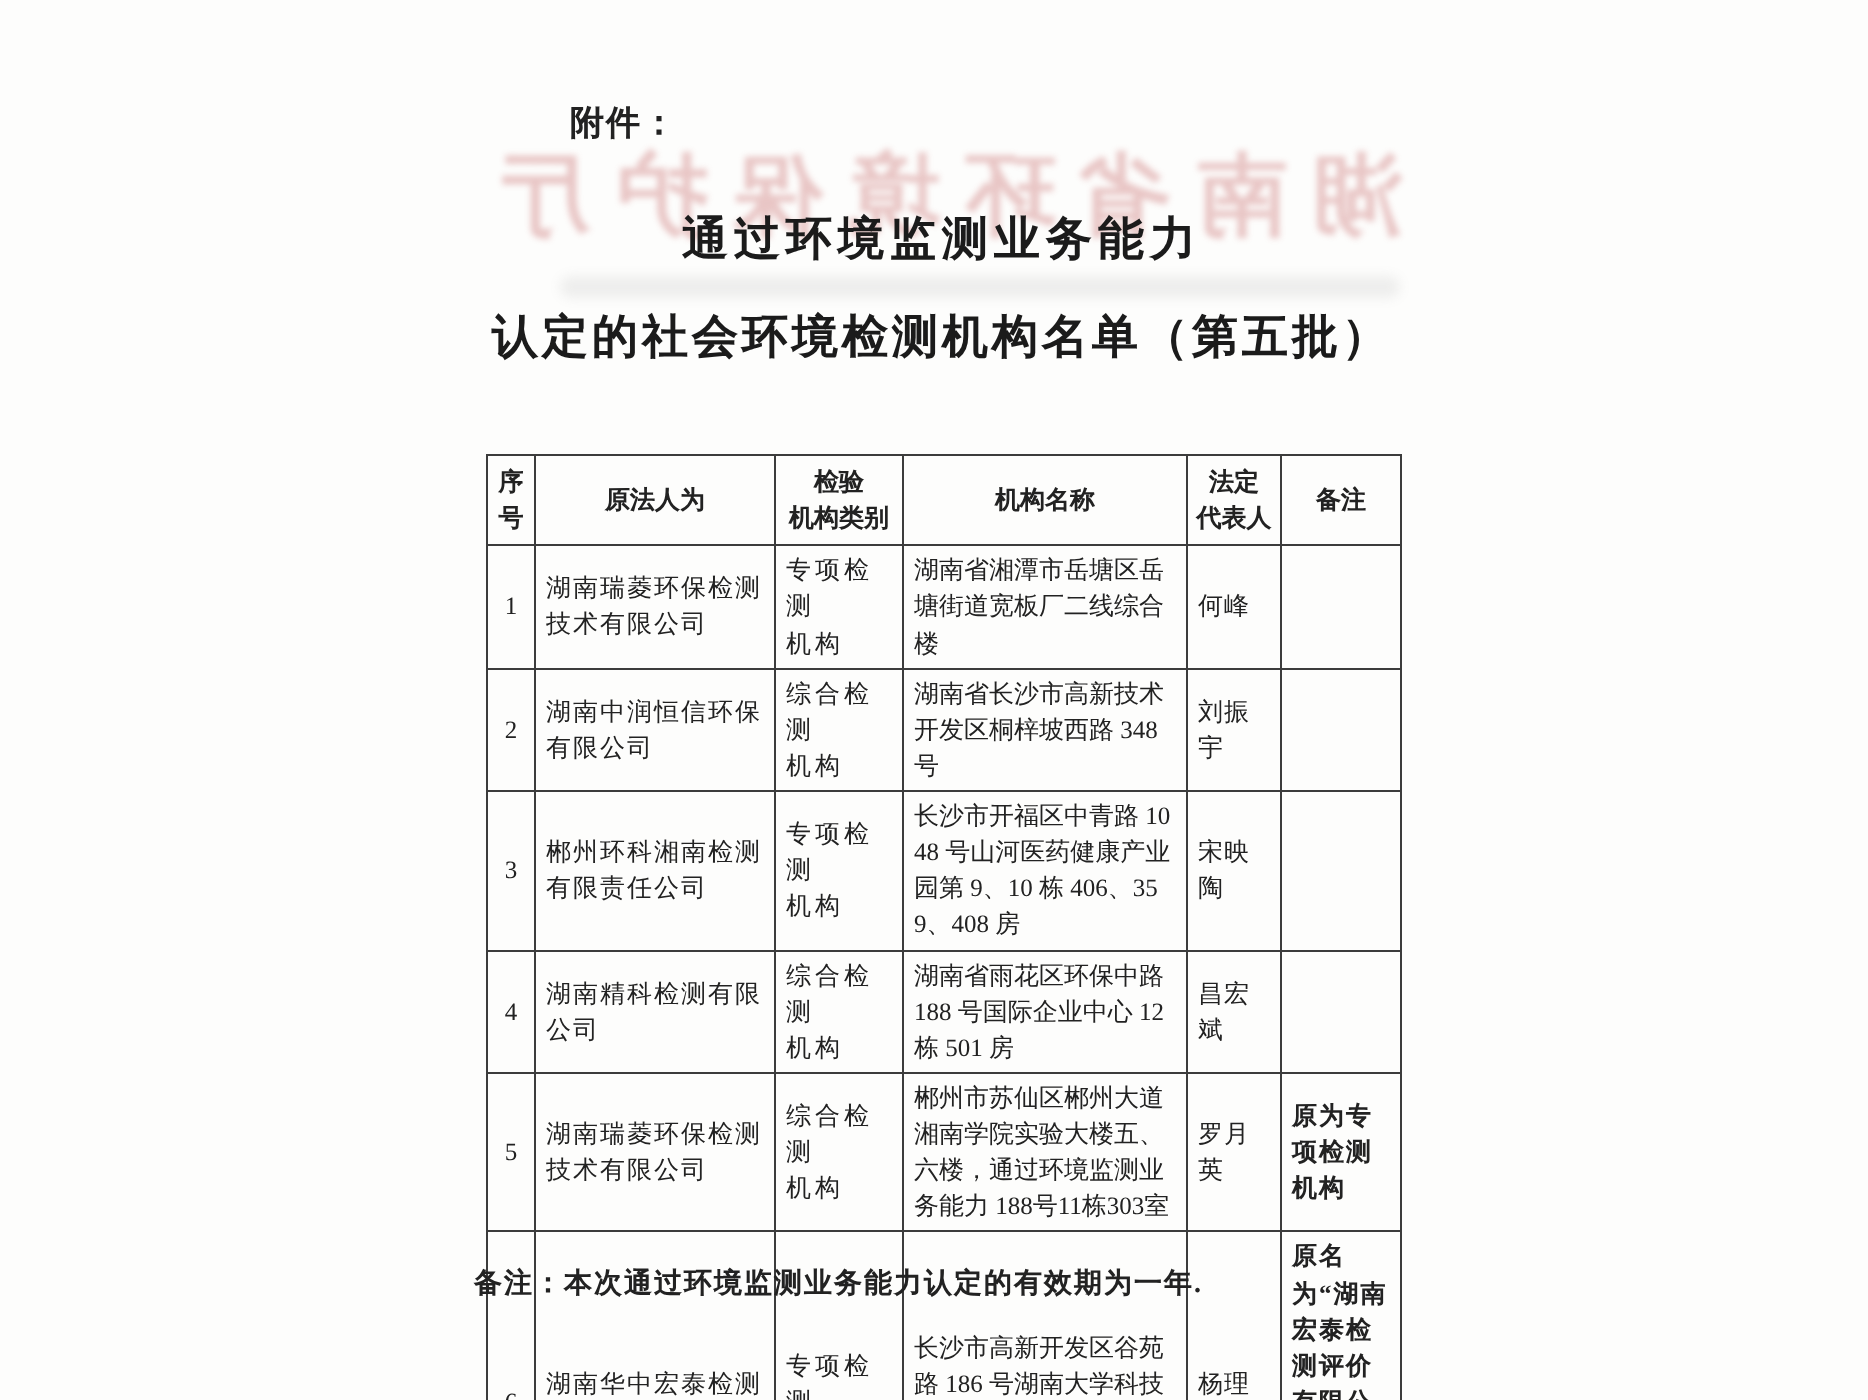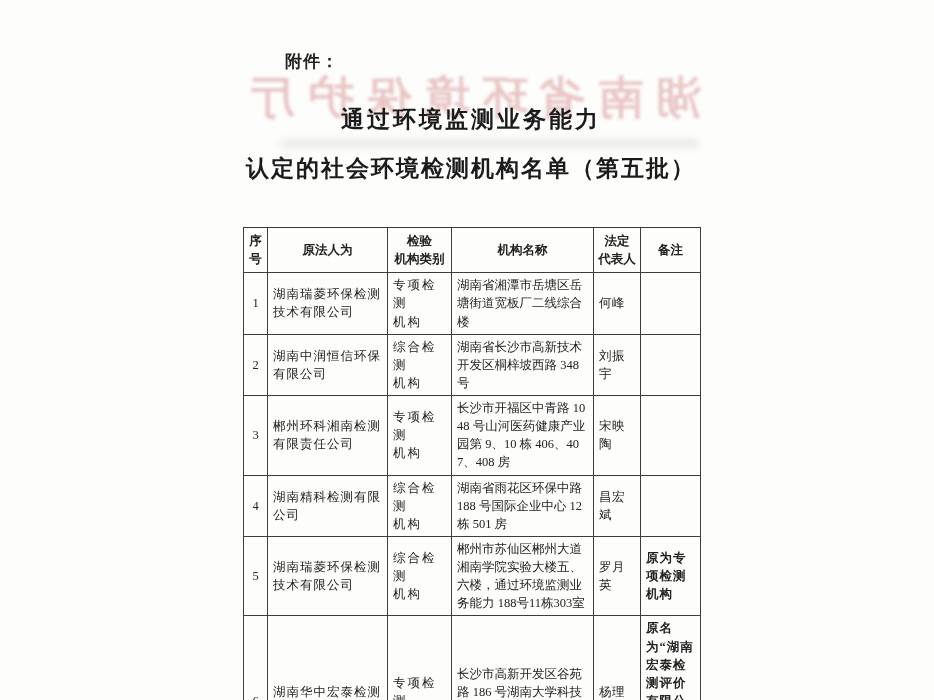--- a/index.html
+++ b/index.html
@@ -166,21 +166,21 @@
 机构</td>
         <td class="col-addr">湖南省长沙市高新技术开发区桐梓坡西路 348 号</td>
         <td class="col-rep">刘振宇</td>
         <td class="col-remark"></td>
       </tr>
       <tr>
         <td class="col-no">3</td>
         <td class="col-name">郴州环科湘南检测有限责任公司</td>
         <td class="col-cat">专项检测
 机构</td>
-        <td class="col-addr">长沙市开福区中青路 1048 号山河医药健康产业园第 9、10 栋 406、407、408 房</td>
+        <td class="col-addr">长沙市开福区中青路 1048 号山河医药健康产业园第 9、10 栋 406、359、408 房</td>
         <td class="col-rep">宋映陶</td>
         <td class="col-remark"></td>
       </tr>
       <tr>
         <td class="col-no">4</td>
         <td class="col-name">湖南精科检测有限公司</td>
         <td class="col-cat">综合检测
 机构</td>
         <td class="col-addr">湖南省雨花区环保中路 188 号国际企业中心 12 栋 501 房</td>
         <td class="col-rep">昌宏斌</td>
@@ -200,14 +200,15 @@
         <td class="col-name">湖南华中宏泰检测评价有限公司</td>
         <td class="col-cat">专项检测
 机构</td>
         <td class="col-addr">长沙市高新开发区谷苑路 186 号湖南大学科技园工程孵化中心一楼西区 5 楼 501 号</td>
         <td class="col-rep">杨理明</td>
         <td class="col-remark">原名为“湖南宏泰检测评价有限公司”，原法人为“陈波”</td>
       </tr>
     </tbody>
   </table>
 
+  <div class="footer-note">备注：本次通过环境监测业务能力认定的有效期为一年.</div>
 
 </div>
 
 </body></html>

